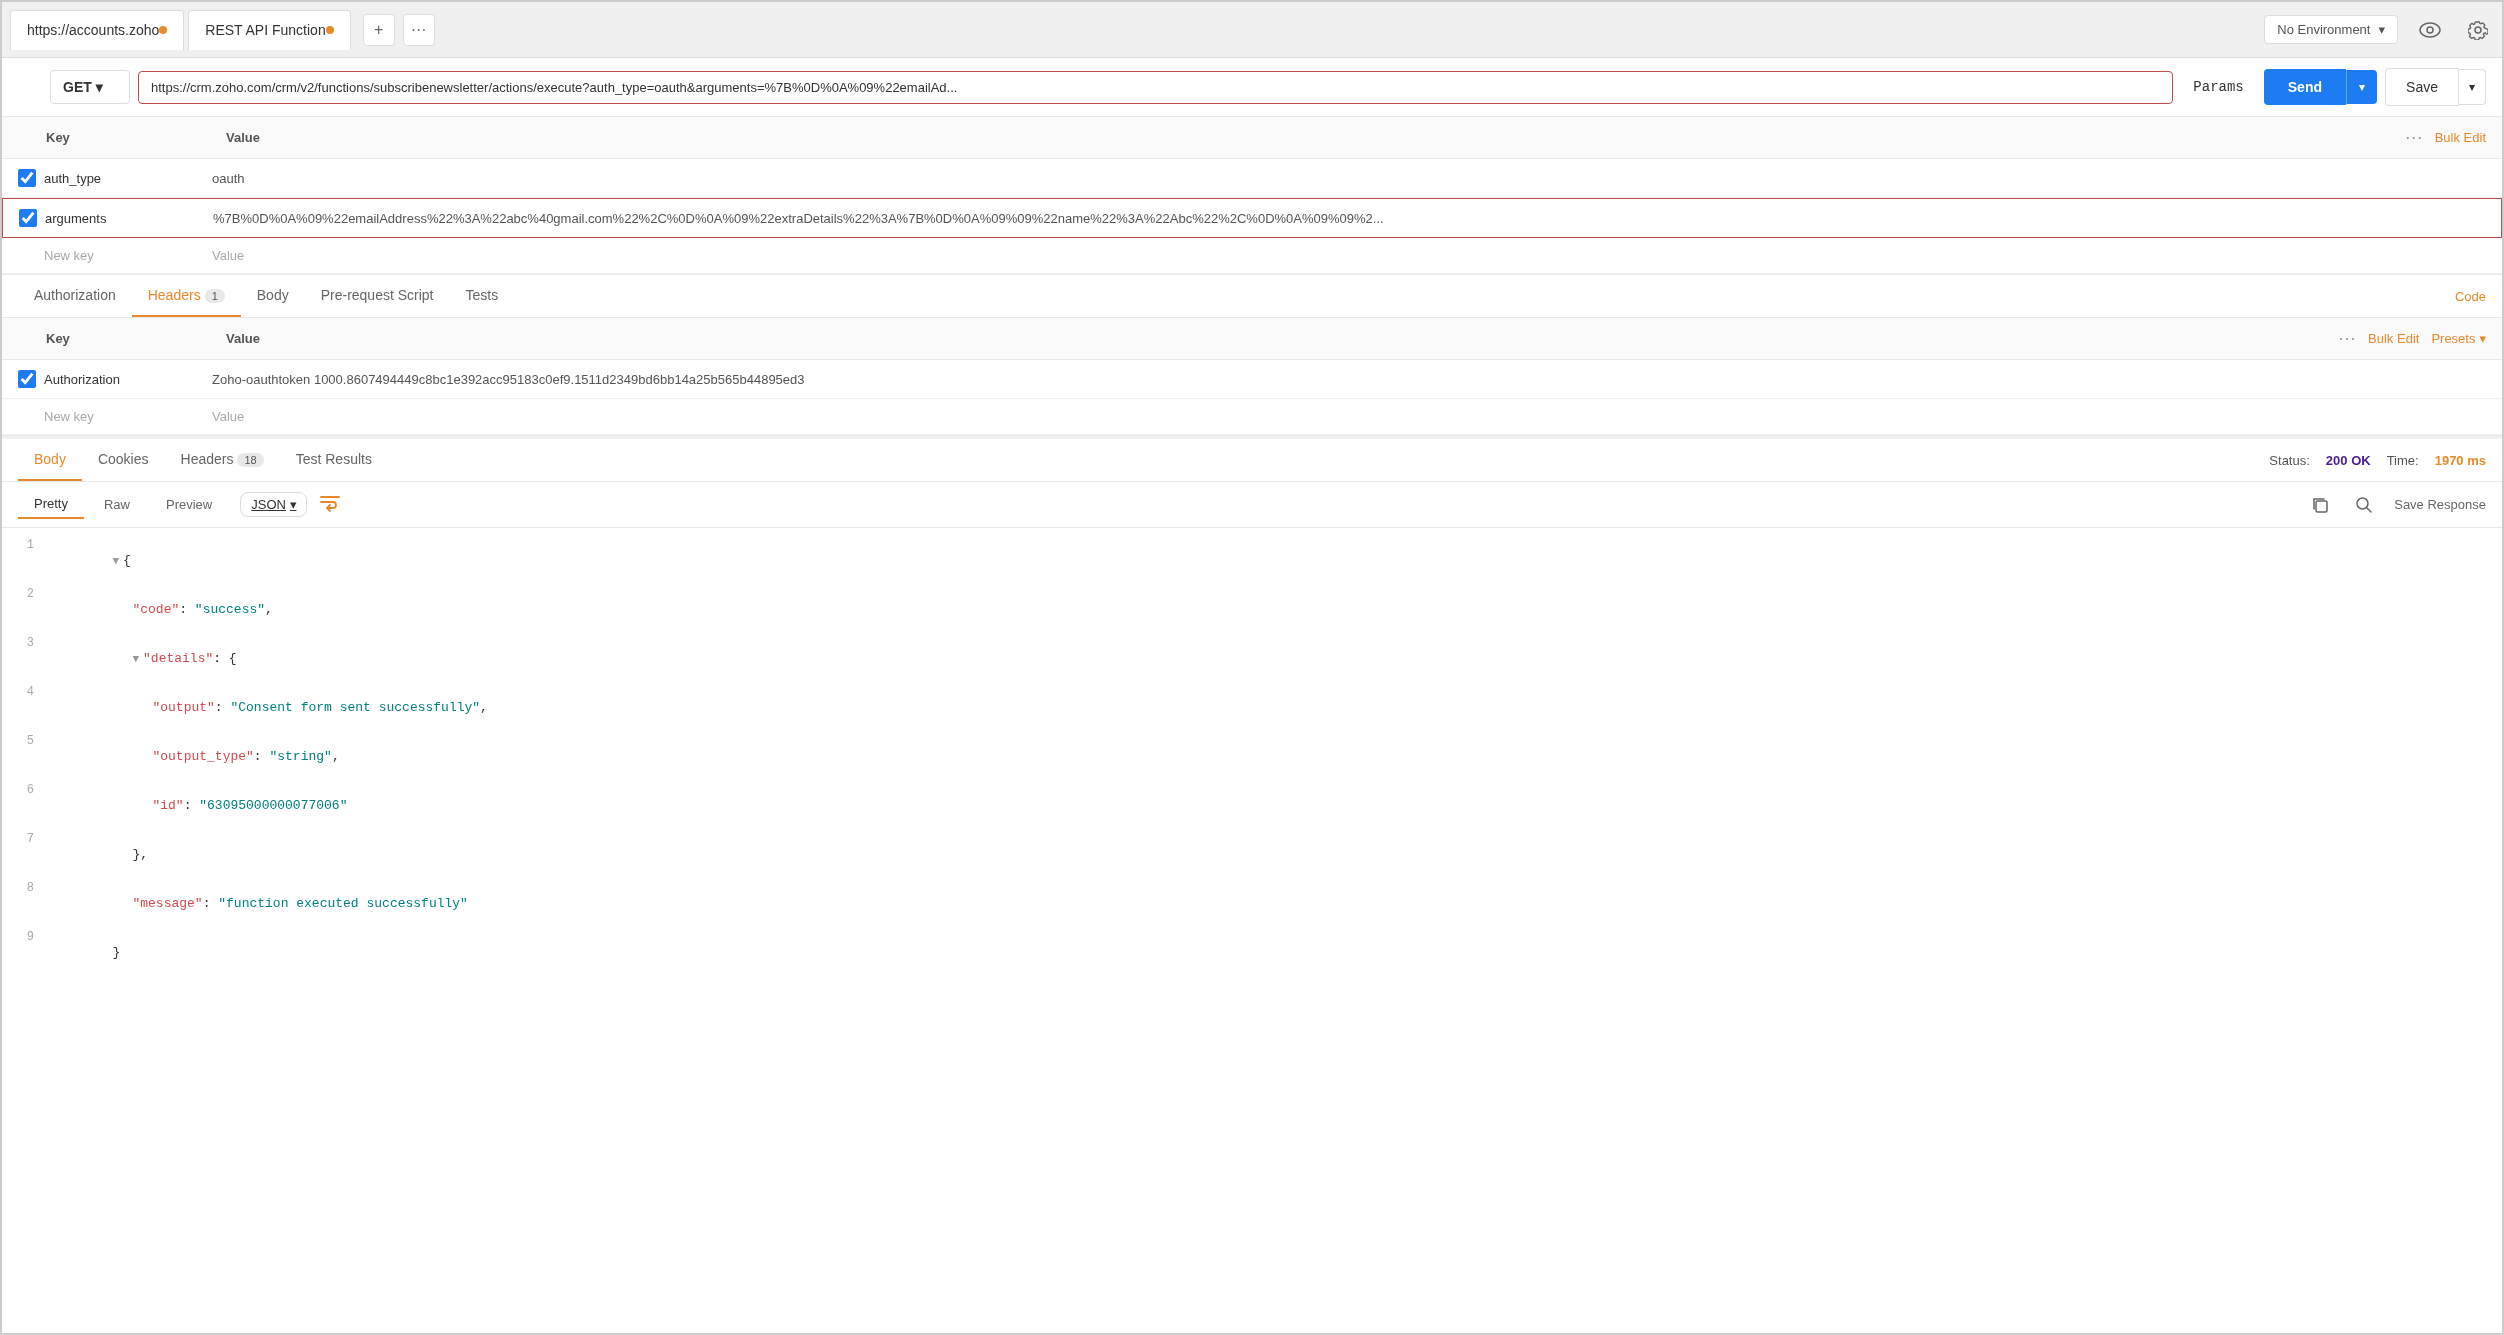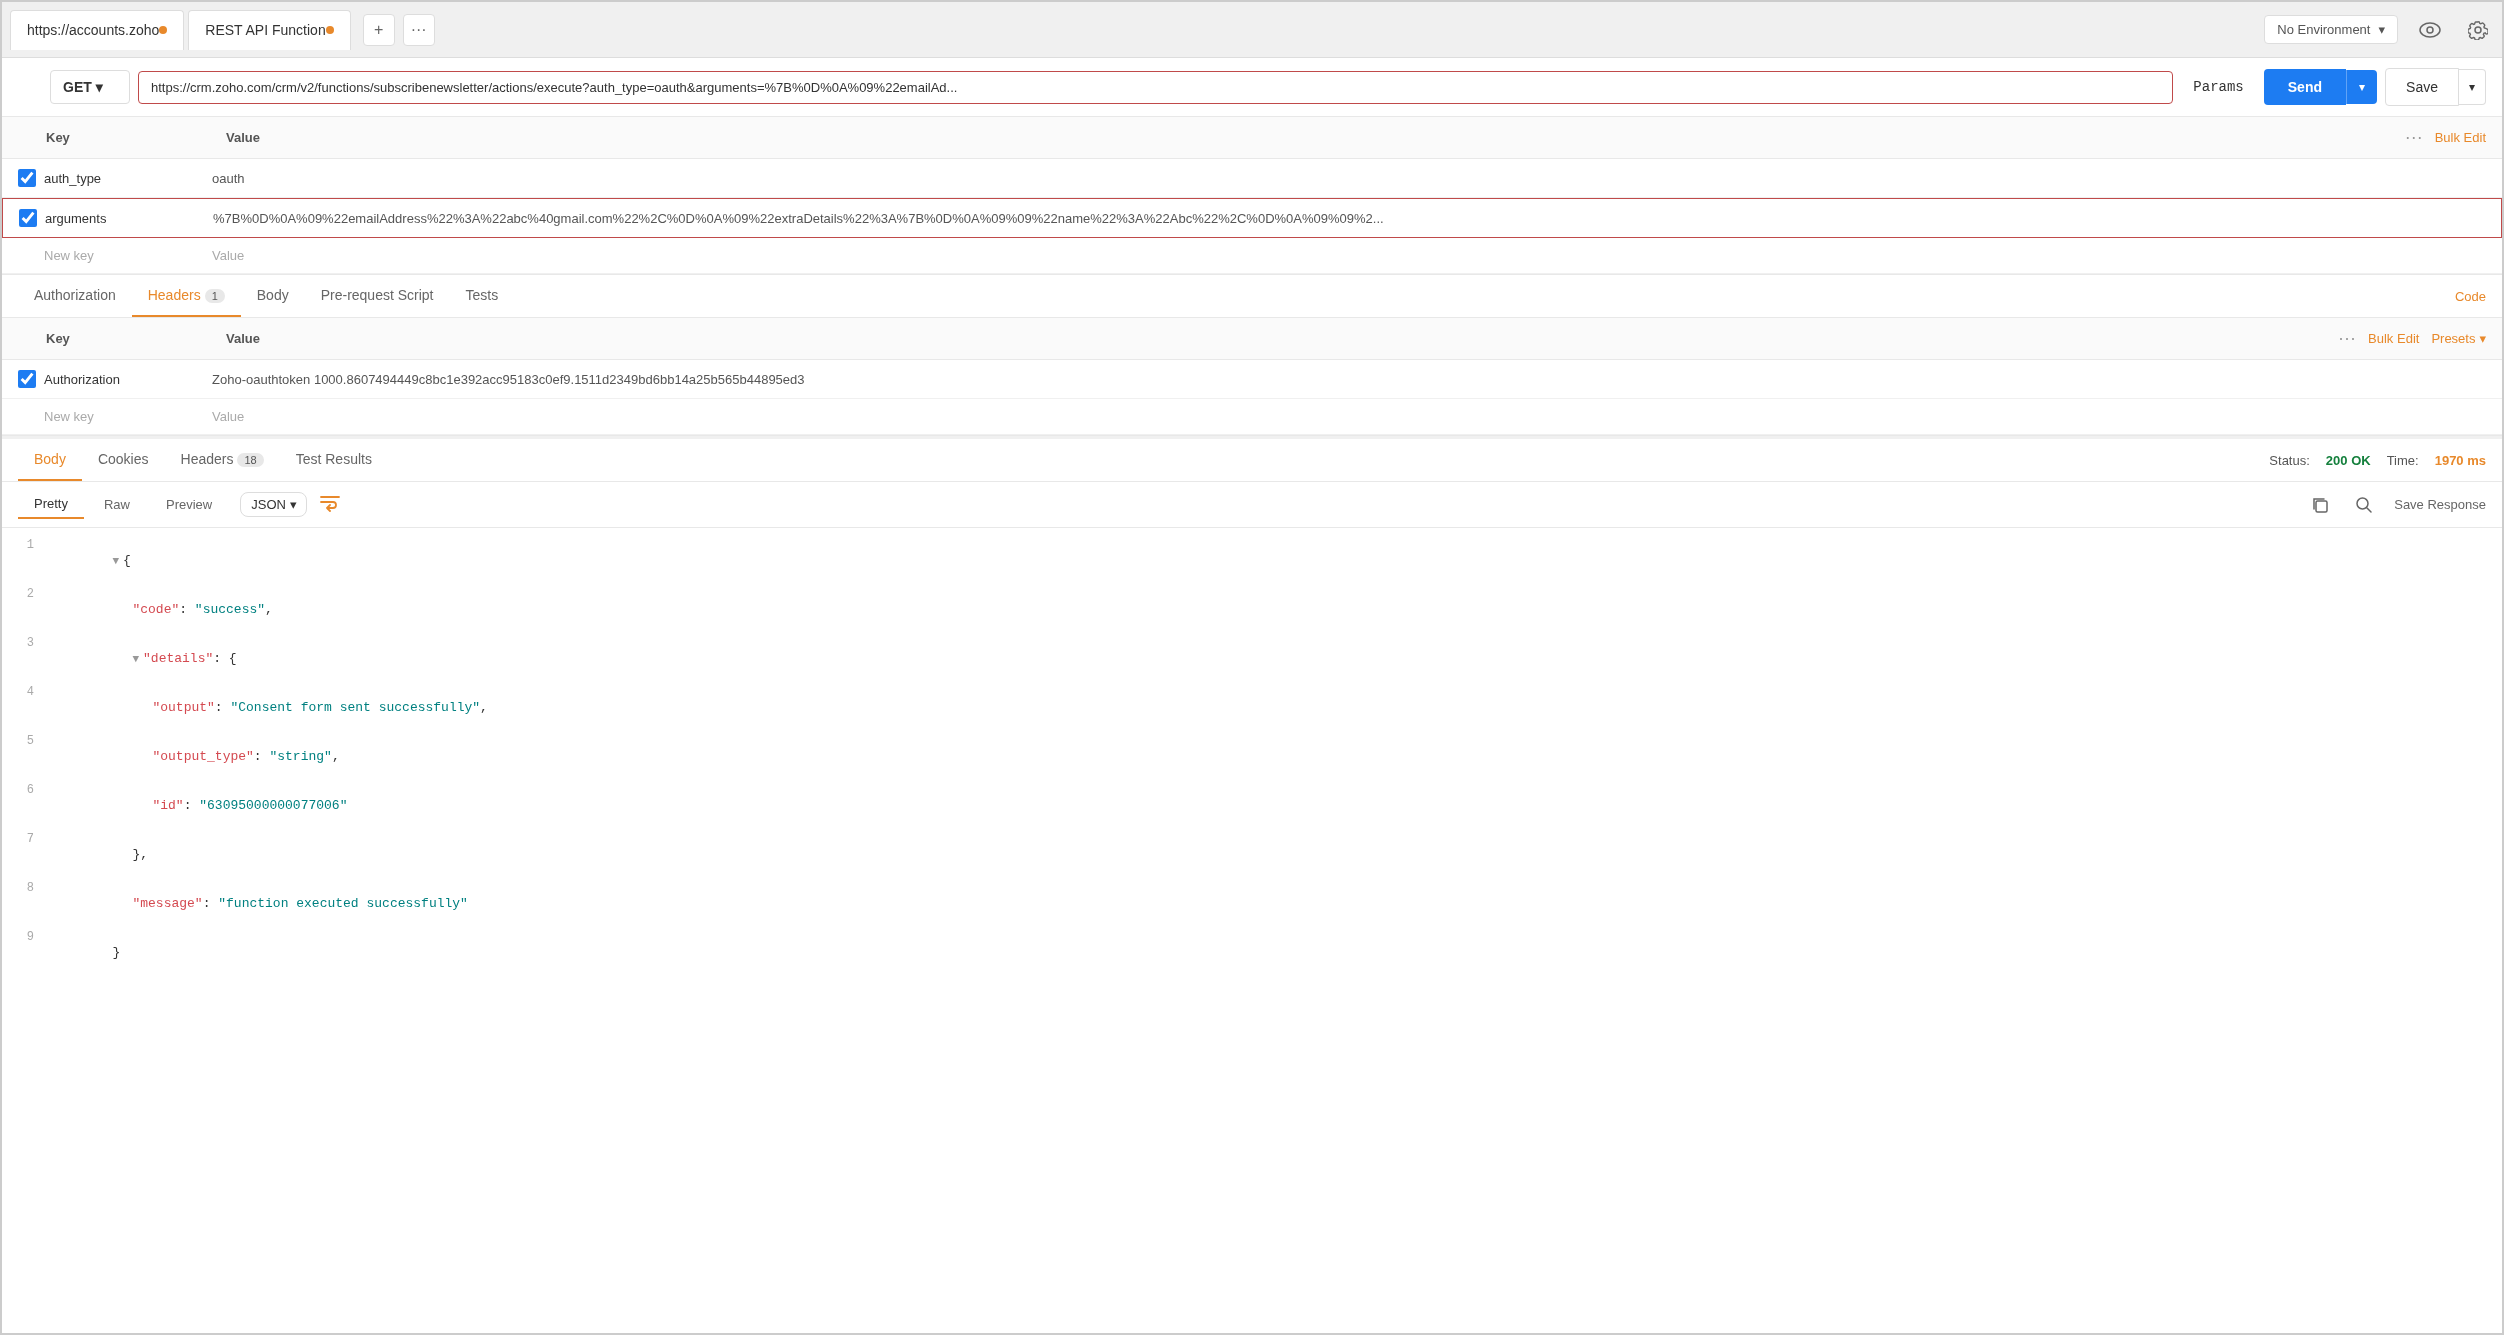--- a/index.html
+++ b/index.html
@@ -383,21 +383,21 @@
     }
     .resp-status {
       margin-left: auto;
       display: flex;
       align-items: center;
       gap: 16px;
       font-size: 13px;
       color: #555;
     }
     .status-ok {
-      color: #15803d;
+      color: #4c1d95;
       font-weight: 600;
     }
     .status-time {
       color: #e8892b;
       font-weight: 600;
     }
 
     
     .resp-body-tabs {
       display: flex;
@@ -425,20 +425,21 @@
       display: flex;
       align-items: center;
       gap: 4px;
       border: 1px solid #ddd;
       border-radius: 8px;
       padding: 4px 10px;
       font-size: 13px;
       cursor: pointer;
       margin-left: 8px;
       background: #fff;
+      text-decoration: underline;
     }
     .wrap-icon {
       margin-left: 8px;
       color: #e8892b;
       font-size: 18px;
       cursor: pointer;
     }
     .resp-body-actions {
       margin-left: auto;
       display: flex;

